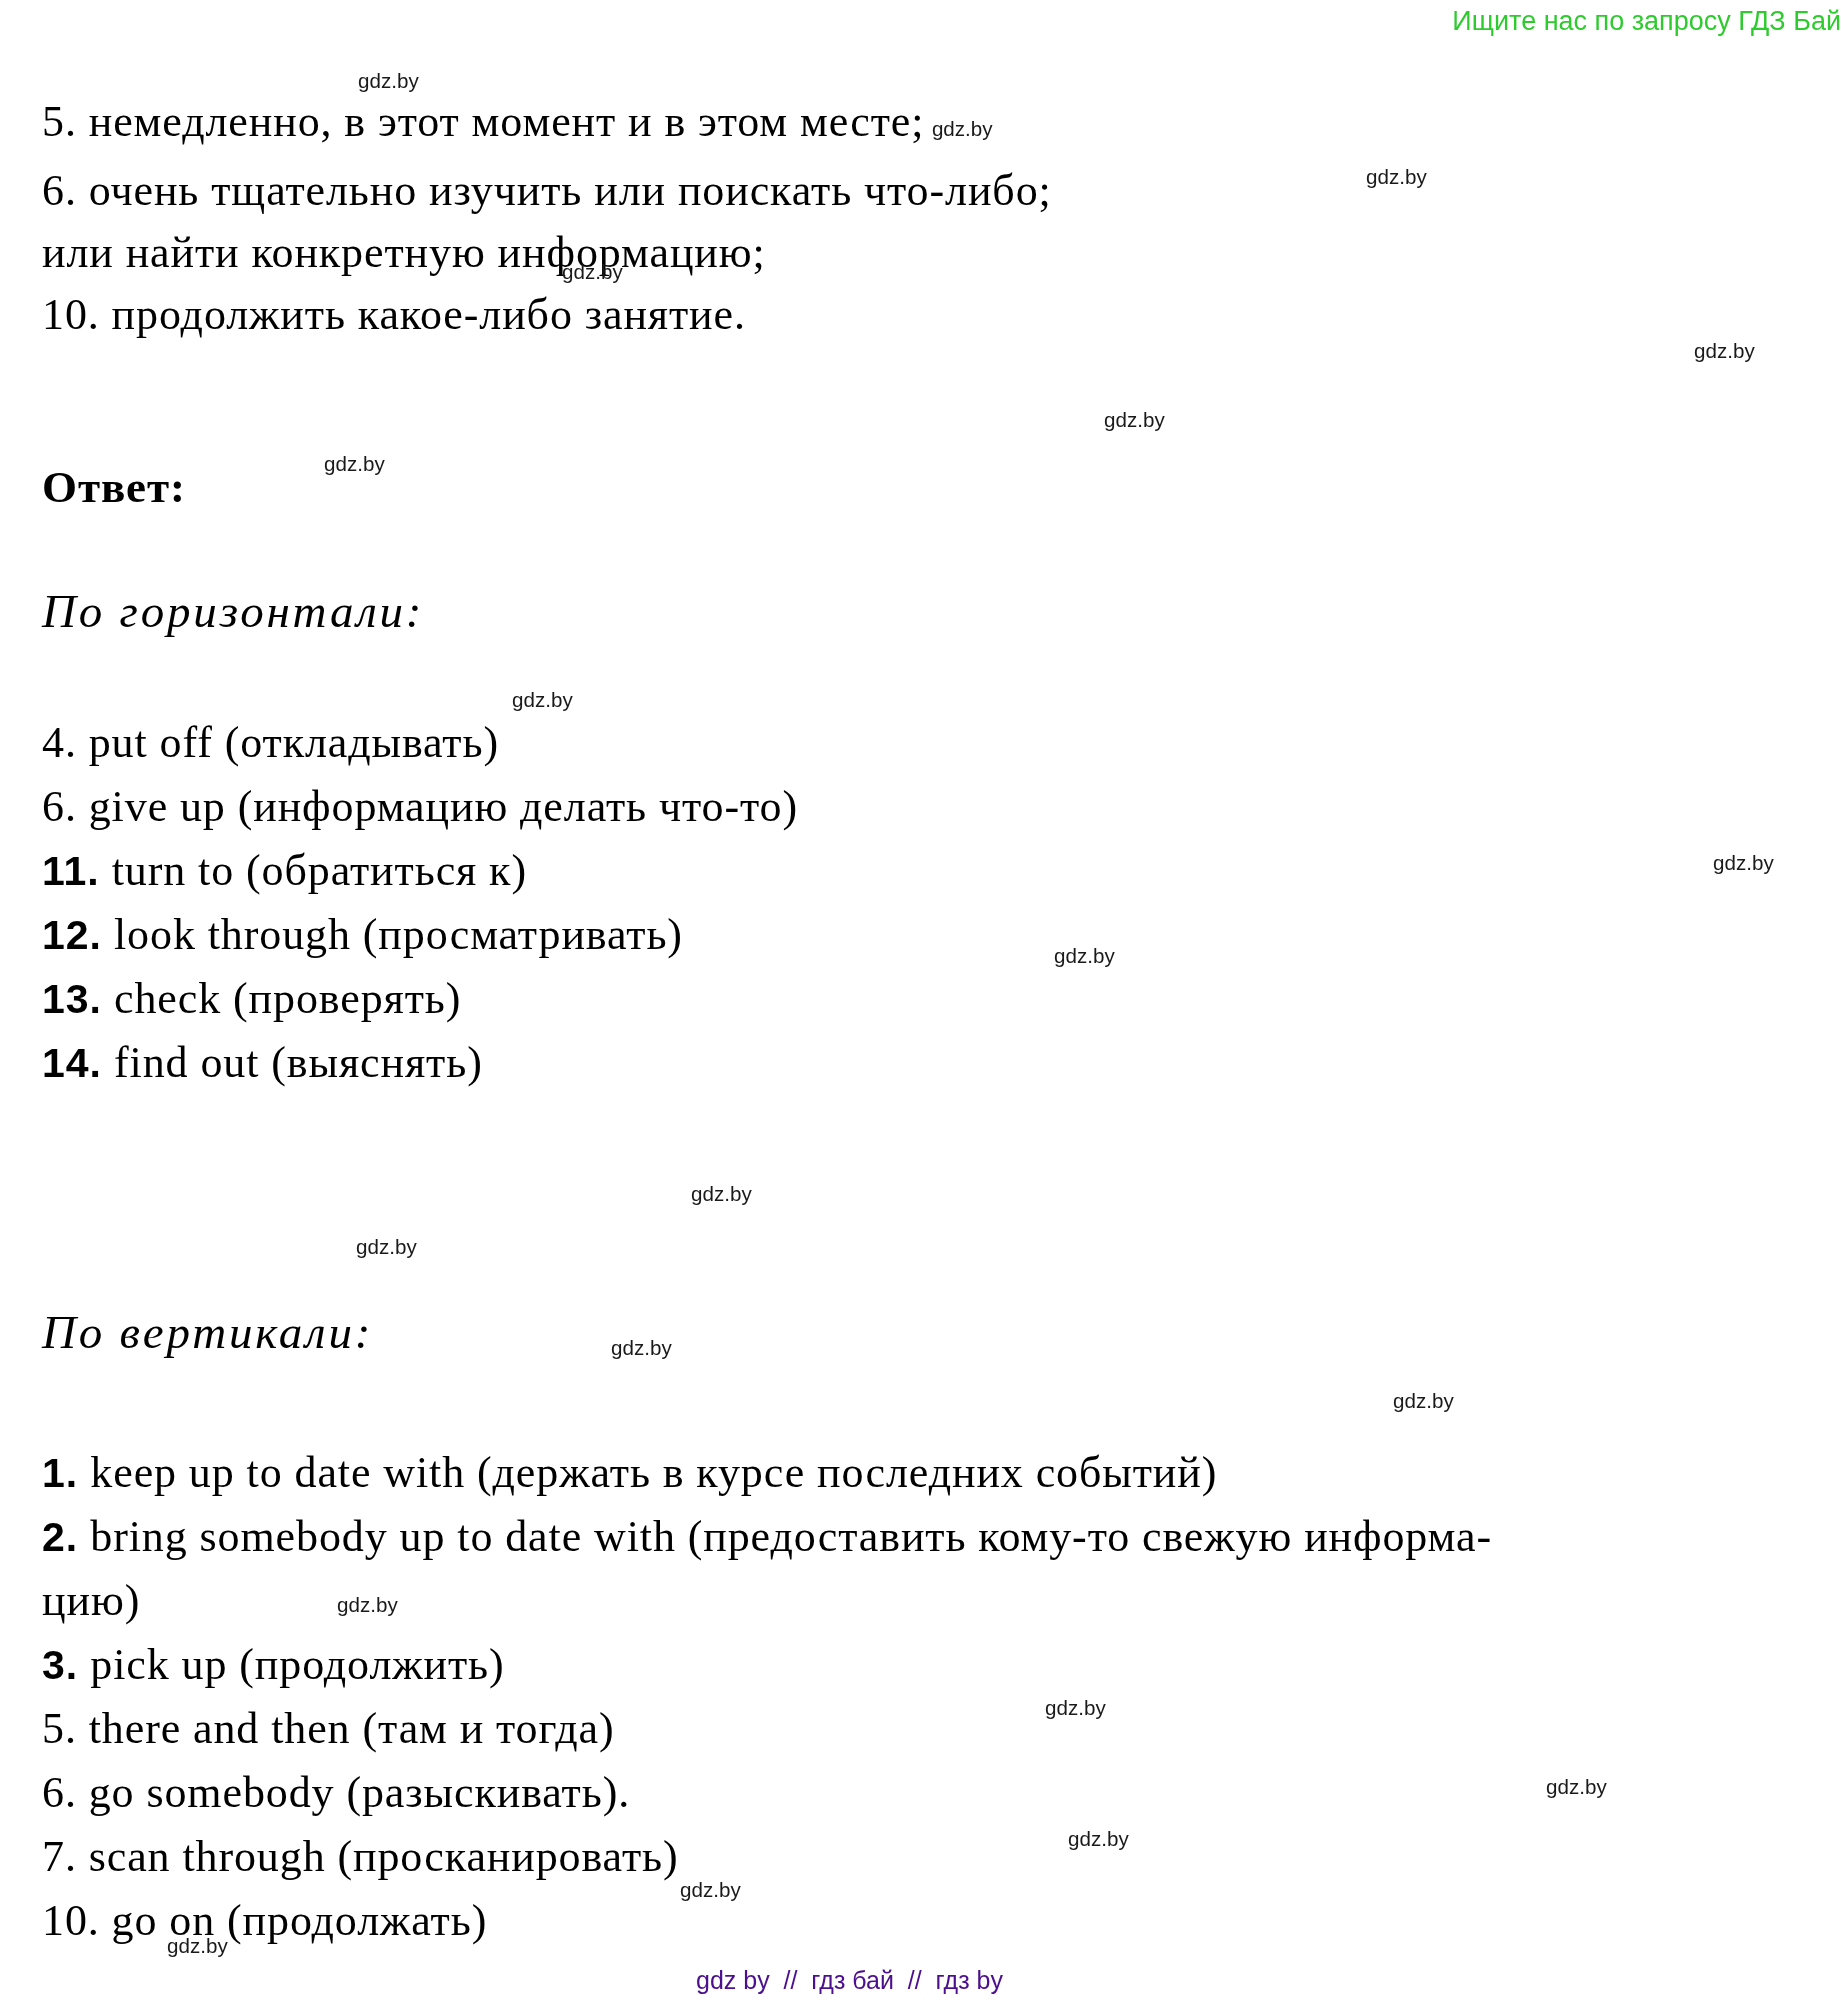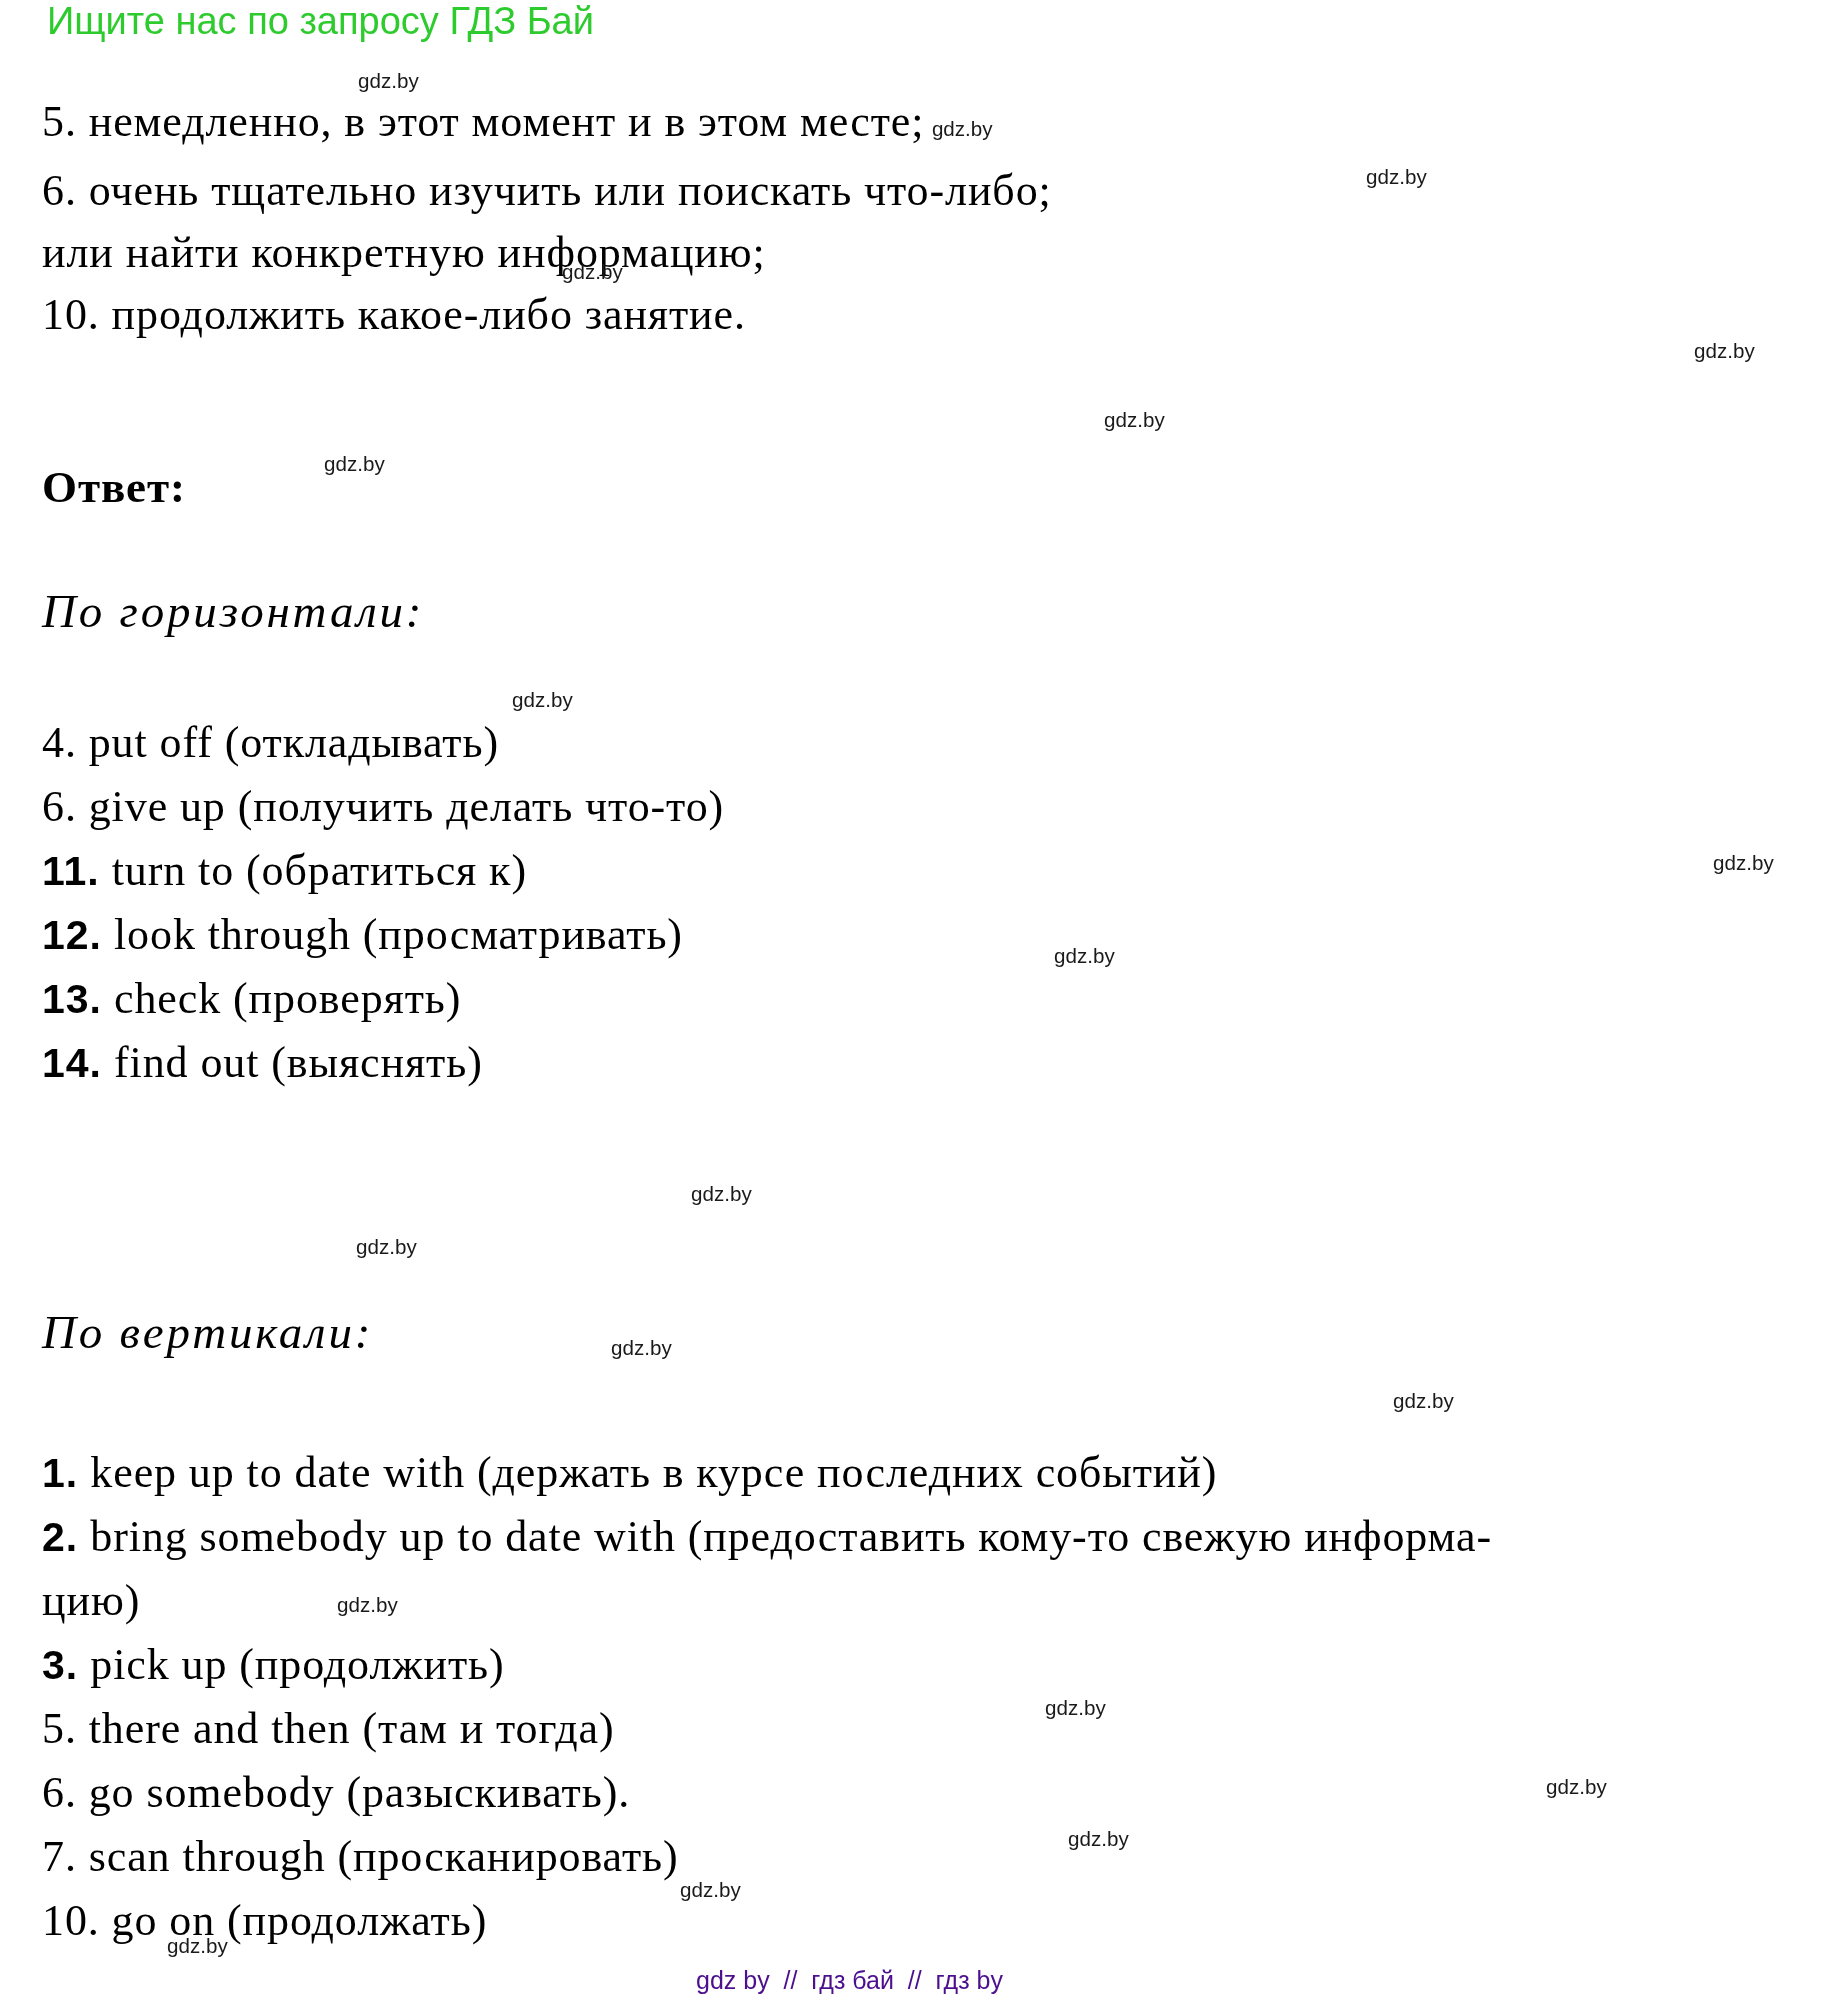--- a/index.html
+++ b/index.html
@@ -7,23 +7,23 @@
   body {
     width: 1841px; height: 2014px;
     background: #ffffff;
     position: relative;
     overflow: hidden;
     font-family: "Liberation Serif", serif;
     color: var(--body-text, #000);
   }
   .banner {
     position: absolute; top: 3.7px; left: 0; width: 100%;
-    text-align: left;
+    text-align: right;
     font-family: "Liberation Sans", sans-serif;
-    font-size: 38px; line-height: 34px;
+    font-size: 27px; line-height: 34px;
     color: var(--banner-green, #2ecb2f);
     padding-left: 47px;
   }
   .list { position: absolute; left: 42px; }
   .line {
     font-size: 44px; line-height: 62px;
     letter-spacing: 0.9px; white-space: nowrap;
   }
   .across .line, .down .line { line-height: 64px; }
   .num.sans {
@@ -76,21 +76,21 @@
       <div class="line"><span class="num">10.&nbsp;</span><span class="txt">продолжить какое-либо занятие.</span></div>
     </section>
 
   <h2 class="answer" style="top:461px">Ответ:</h2>
 
   <h3 class="heading" style="top:583px">По горизонтали:</h3>
 
   <section class="list across" style="top:711px">
 
   <div class="line"><span class="num">4.&nbsp;</span><span class="txt">put off (откладывать)</span></div>
-      <div class="line"><span class="num">6.&nbsp;</span><span class="txt">give up (получить делать что-то)</span></div>
+      <div class="line"><span class="num">6.&nbsp;</span><span class="txt">give up (информацию делать что-то)</span></div>
       <div class="line"><span class="num sans">11.&nbsp;</span><span class="txt">turn to (обратиться к)</span></div>
       <div class="line"><span class="num sans">12.&nbsp;</span><span class="txt">look through (просматривать)</span></div>
       <div class="line"><span class="num sans">13.&nbsp;</span><span class="txt">check (проверять)</span></div>
       <div class="line"><span class="num sans">14.&nbsp;</span><span class="txt">find out (выяснять)</span></div>
     </section>
 
   <h3 class="heading" style="top:1304px">По вертикали:</h3>
 
   <section class="list down" style="top:1441px">
 

